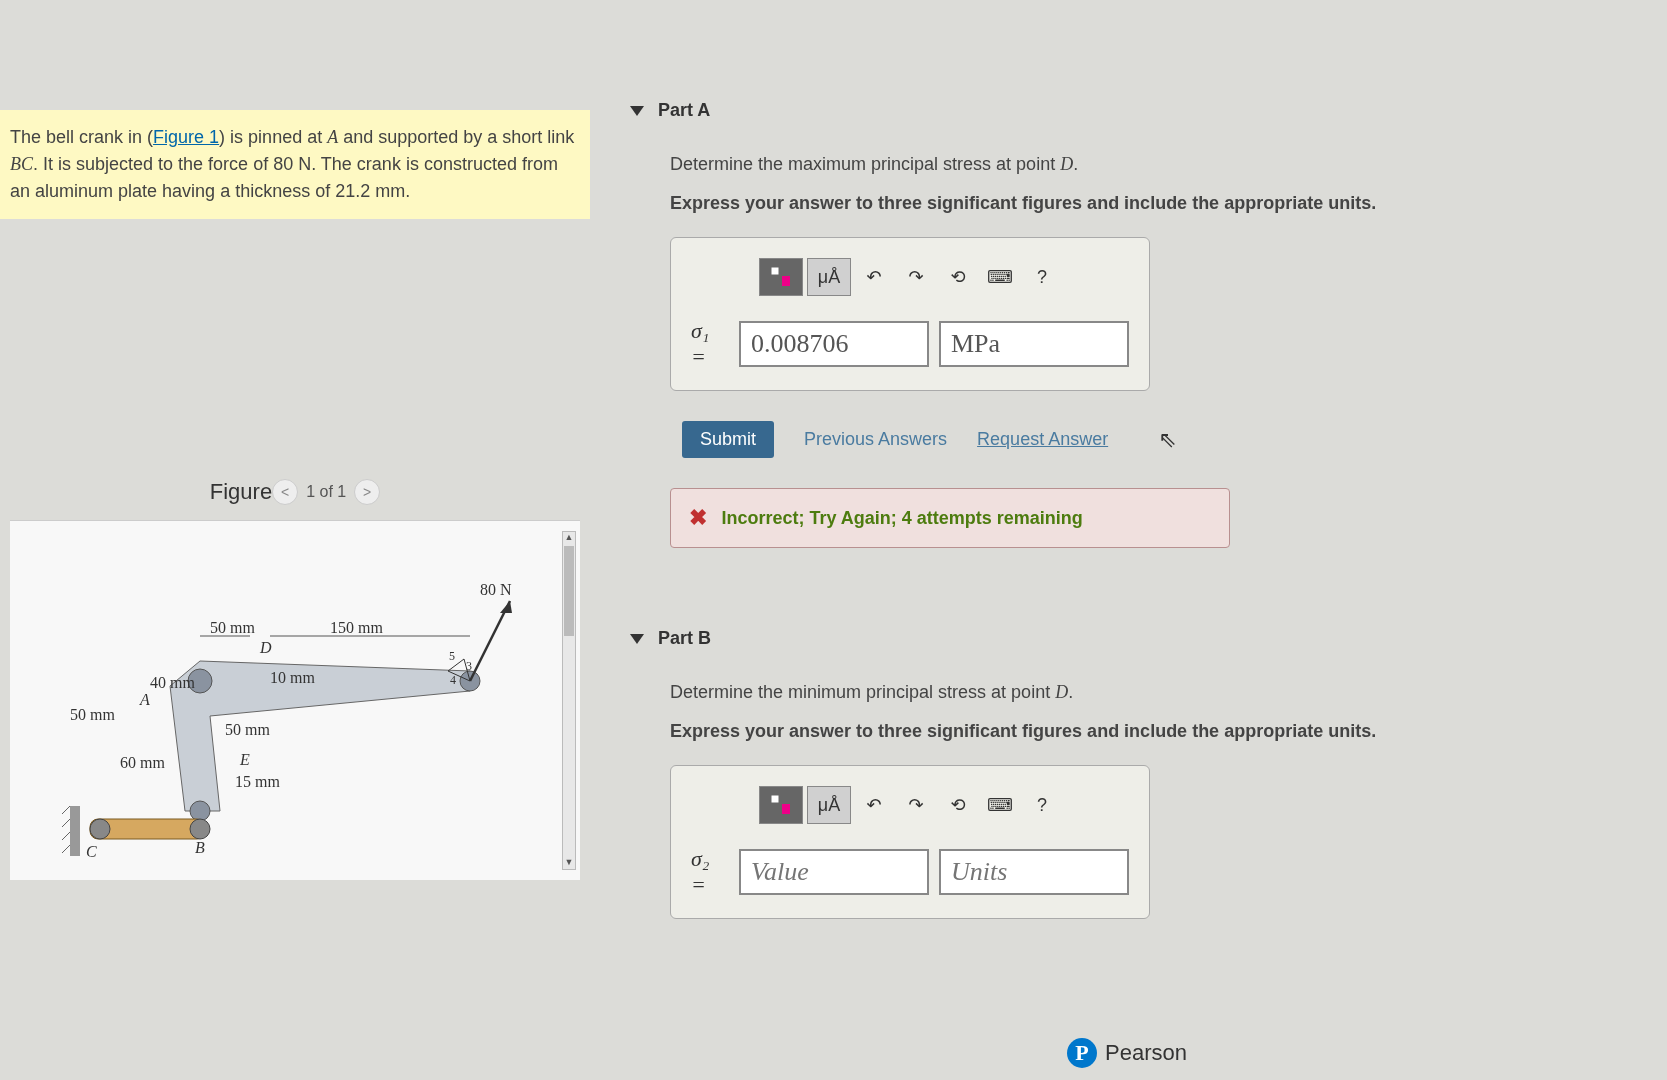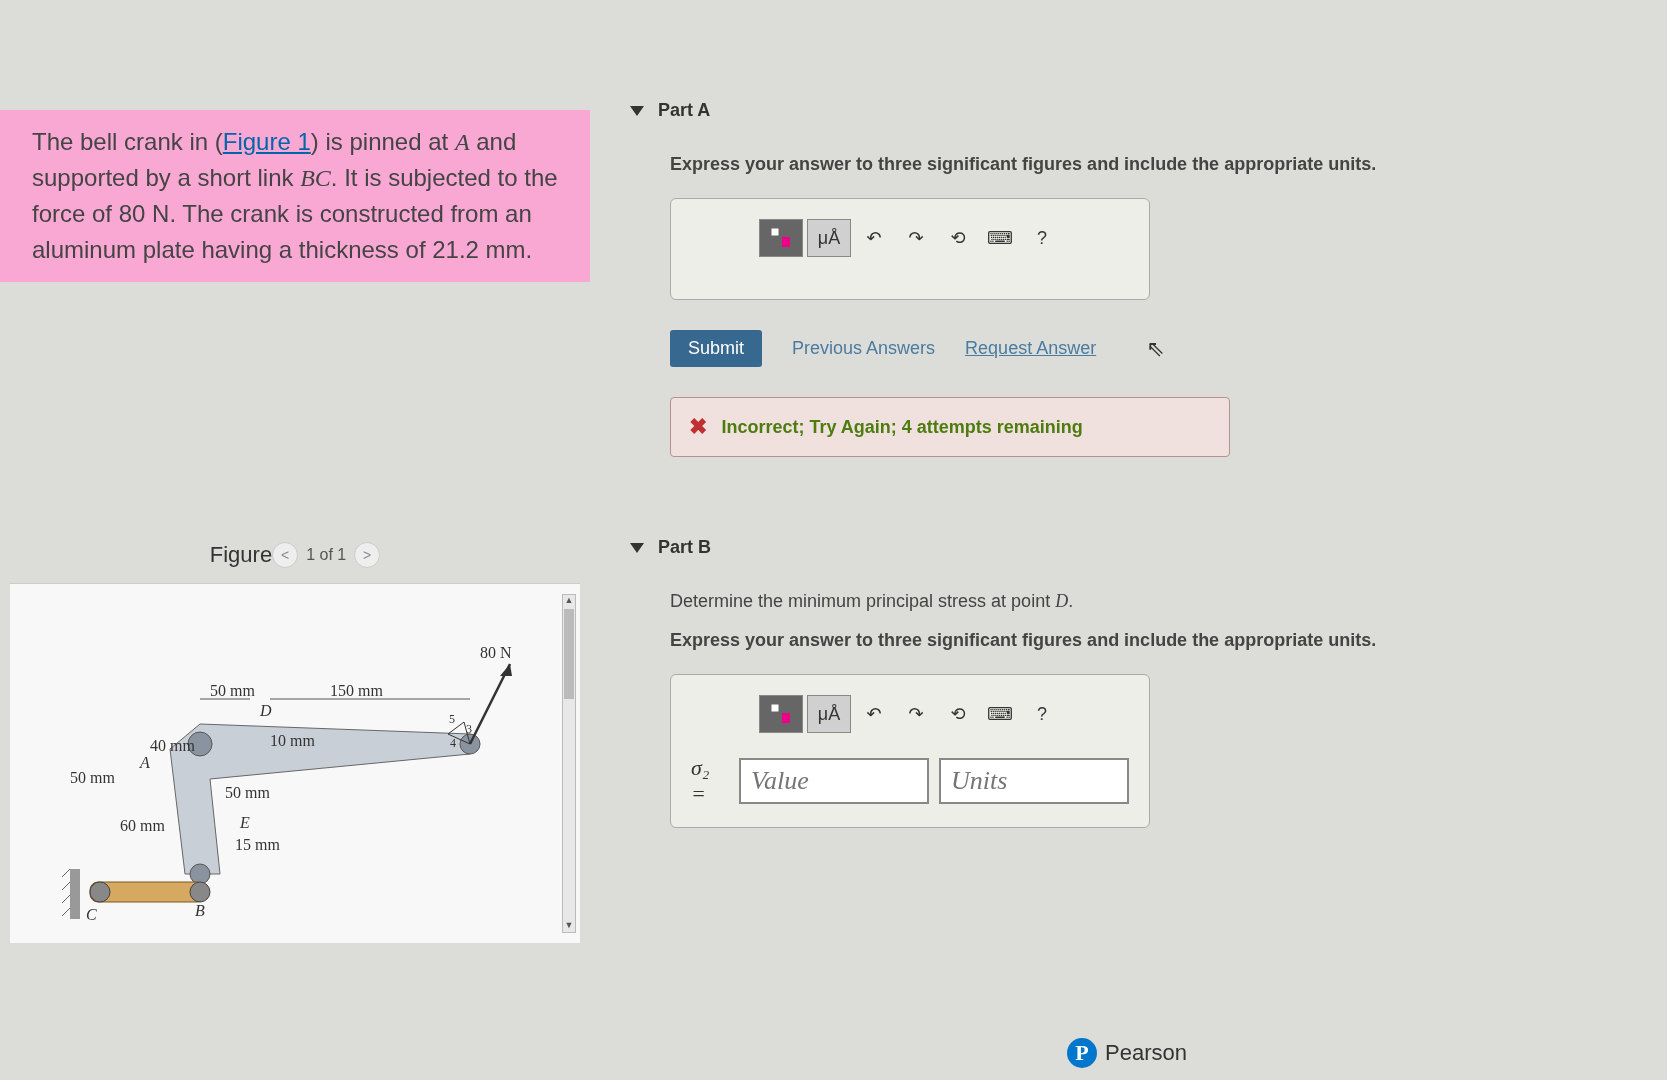--- a/index.html
+++ b/index.html
@@ -9,25 +9,25 @@
       color: #333;
       width: 1667px;
       height: 1080px;
       position: relative;
       overflow: hidden;
     }
     .container { display: flex; height: 100%; }
     .left-panel { width: 590px; padding: 0; }
     .right-panel { flex: 1; padding: 20px 40px; }
     .problem-text {
-      background: #f9a8d4;
-      padding: 14px 32px;
+      background: #fef9c3;
+      padding: 14px 10px;
       margin: 110px 0 0 0;
       line-height: 1.5;
-      font-size: 24px;
+      font-size: 18px;
       color: #444;
     }
     .problem-text a { color: #0066aa; text-decoration: underline; }
     .italic { font-style: italic; font-family: Georgia, serif; }
     .figure-section { margin-top: 260px; padding: 0 10px; }
     .figure-header {
       display: flex;
       justify-content: center;
       align-items: center;
       padding: 0 0 15px 0;
@@ -90,21 +90,21 @@
     .sigma-label { font-style: italic; font-family: Georgia, serif; font-size: 22px; }
     .value-input, .units-input {
       border: 2px solid #888; background: #fff; height: 46px;
       font-size: 26px; padding: 4px 10px; color: #555;
       font-family: Georgia, serif;
     }
     .value-input { width: 190px; }
     .units-input { width: 190px; }
     .placeholder { color: #999; font-style: italic; }
     .submit-row {
-      margin: 30px 0 0 40px;
+      margin: 30px 0 0 52px;
       display: flex; align-items: center; gap: 30px;
     }
     .submit-btn {
       background: #37688f; color: #fff; border: none;
       padding: 8px 18px; font-size: 18px; border-radius: 3px;
       cursor:ったpointer;
     }
     .link-text { color: #4a7ba0; font-size: 18px; cursor: pointer; }
     .link-text.underline { text-decoration: underline; }
     .cursor-icon { font-size: 22px; color: #333; margin-left: 20px; }
@@ -205,37 +205,45 @@
       </div>
     </div>
   </div>
 
   <div class="right-panel">
 
     <div class="part-header">
       <div class="triangle-down"></div>
       <span>Part A</span>
     </div>
+    <div class="instruction">
+      <span>Determine the maximum principal stress at point </span><span class="italic">D</span><span>.</span>
+    </div>
     <div class="instruction bold">Express your answer to three significant figures and include the appropriate units.</div>
 
     <div class="answer-box">
       <div class="toolbar">
         <span class="tool-btn dark">
           <svg width="22" height="22">
               <rect x="2" y="2" width="6" height="6" fill="#fff" stroke="#fff"></rect>
               <rect x="12" y="10" width="8" height="10" fill="#e08"></rect>
             </svg>
         </span>
         <span class="tool-btn">μÅ</span>
         <span class="tool-btn flat">↶</span>
         <span class="tool-btn flat">↷</span>
         <span class="tool-btn flat">⟲</span>
         <span class="tool-btn flat">⌨</span>
         <span class="tool-btn flat">?</span>
       </div>
+      <div class="answer-row">
+        <span class="sigma-label">σ₁ =</span>
+        <input class="value-input" value="0.008706" style="">
+        <input class="units-input" value="MPa" style="">
+      </div>
     </div>
 
     <div class="submit-row">
       <button class="submit-btn">Submit</button>
       <span class="link-text">Previous Answers</span>
       <span class="link-text underline">Request Answer</span>
       <span class="cursor-icon">⇖</span>
     </div>
 
     <div class="feedback-box">

